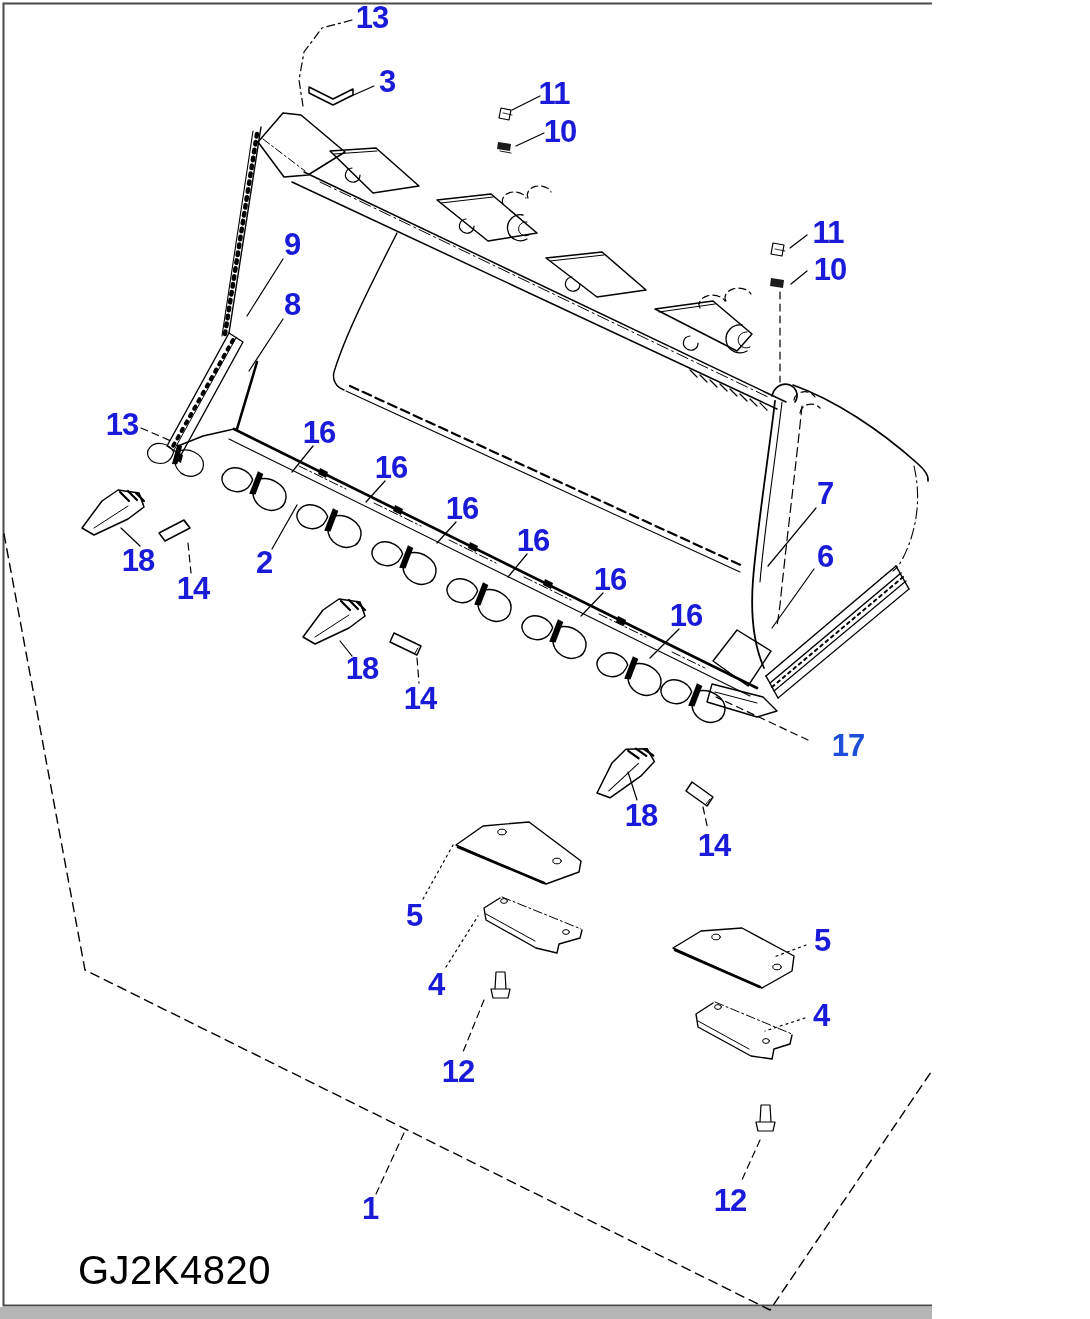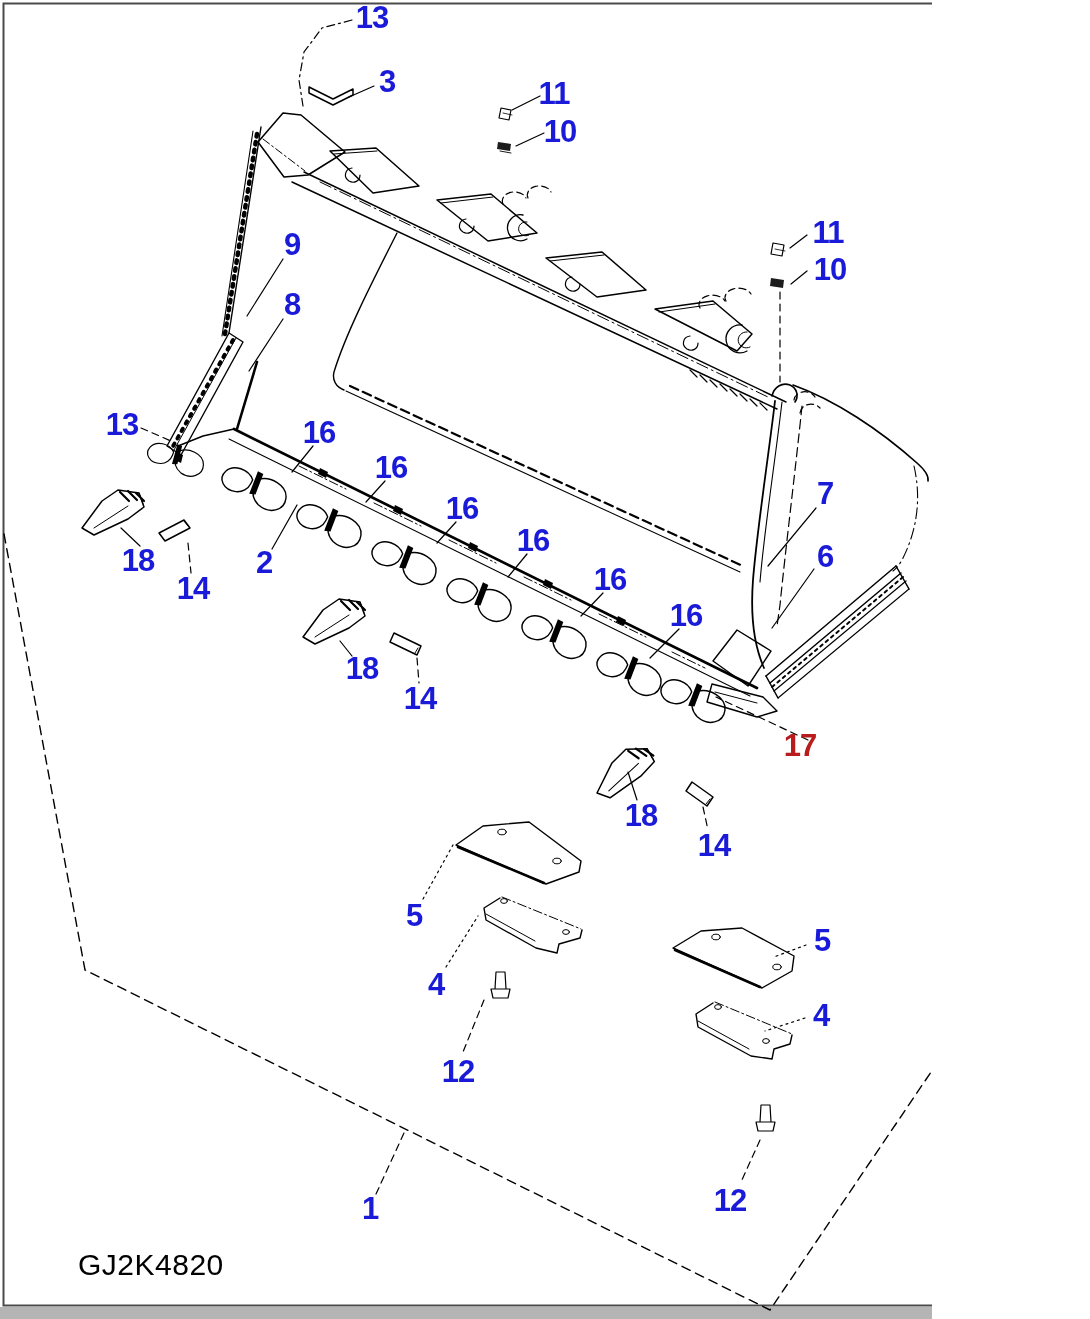--- a/index.html
+++ b/index.html
@@ -2,21 +2,21 @@
 <html><head>
 <meta charset="utf-8">
 <style>
   html,body{margin:0;padding:0;background:#fff;}
   #stage{position:relative;width:932px;height:1319px;background:#ffffff;overflow:hidden;
          font-family:"Liberation Sans", sans-serif;}
   #art{position:absolute;left:0;top:0;width:1090px;height:1319px;}
   #callout-layer{position:absolute;left:0;top:0;width:1090px;height:1319px;pointer-events:none;}
   .callout{position:absolute;transform:translate(-50%,-50%);font-weight:bold;
            font-size:31px;line-height:1;letter-spacing:-1px;white-space:nowrap;}
-  #figure-code{position:absolute;left:78px;top:1248px;color:#000;font-size:30px;
+  #figure-code{position:absolute;left:78px;top:1248px;color:#000;font-size:40px;
                letter-spacing:0.5px;font-weight:normal;}
 </style>
 </head>
 <body>
 
 <div id="stage">
 
   <svg id="art" viewBox="0 0 1090 1319">
 
     <rect x="3.5" y="3.5" width="1082" height="1302" fill="none" stroke="#4a4a4a" stroke-width="2"></rect>
@@ -264,21 +264,21 @@
       <div class="callout" style="left: 533px; top: 540px; color: rgb(26, 26, 217);">16</div>
       <div class="callout" style="left: 610px; top: 579px; color: rgb(26, 26, 217);">16</div>
       <div class="callout" style="left: 686px; top: 615px; color: rgb(26, 26, 217);">16</div>
       <div class="callout" style="left: 264px; top: 562px; color: rgb(26, 26, 217);">2</div>
       <div class="callout" style="left: 138px; top: 560px; color: rgb(26, 26, 217);">18</div>
       <div class="callout" style="left: 193px; top: 588px; color: rgb(26, 26, 217);">14</div>
       <div class="callout" style="left: 362px; top: 668px; color: rgb(26, 26, 217);">18</div>
       <div class="callout" style="left: 420px; top: 698px; color: rgb(26, 26, 217);">14</div>
       <div class="callout" style="left: 825px; top: 493px; color: rgb(26, 26, 217);">7</div>
       <div class="callout" style="left: 825px; top: 556px; color: rgb(26, 26, 217);">6</div>
-      <div class="callout" style="left: 800px; top: 745px; color: #b91c1c;">17</div>
+      <div class="callout" style="left: 848px; top: 745px; color: #1d4ed8;">17</div>
       <div class="callout" style="left: 641px; top: 815px; color: rgb(26, 26, 217);">18</div>
       <div class="callout" style="left: 714px; top: 845px; color: rgb(26, 26, 217);">14</div>
       <div class="callout" style="left: 414px; top: 915px; color: rgb(26, 26, 217);">5</div>
       <div class="callout" style="left: 436px; top: 984px; color: rgb(26, 26, 217);">4</div>
       <div class="callout" style="left: 458px; top: 1071px; color: rgb(26, 26, 217);">12</div>
       <div class="callout" style="left: 822px; top: 940px; color: rgb(26, 26, 217);">5</div>
       <div class="callout" style="left: 821px; top: 1015px; color: rgb(26, 26, 217);">4</div>
       <div class="callout" style="left: 730px; top: 1200px; color: rgb(26, 26, 217);">12</div>
       <div class="callout" style="left: 370px; top: 1208px; color: rgb(26, 26, 217);">1</div>
     </div>

